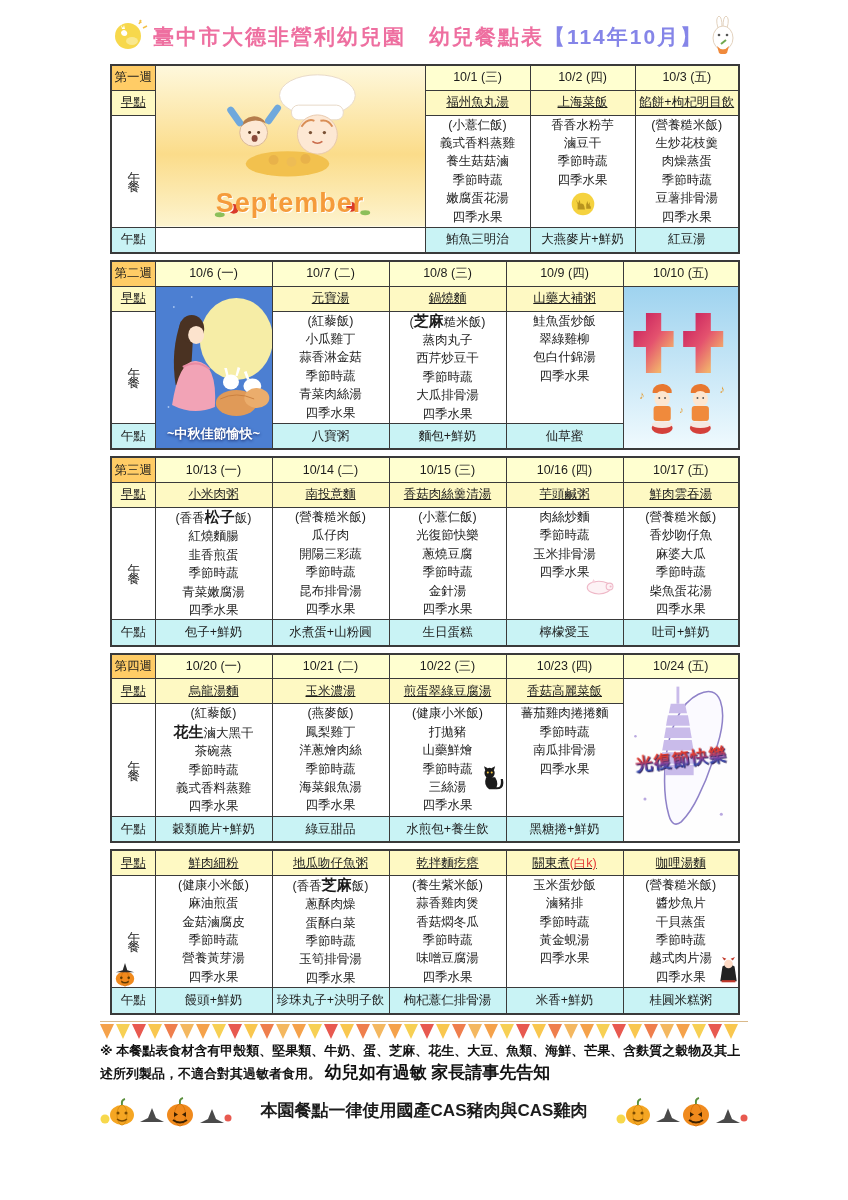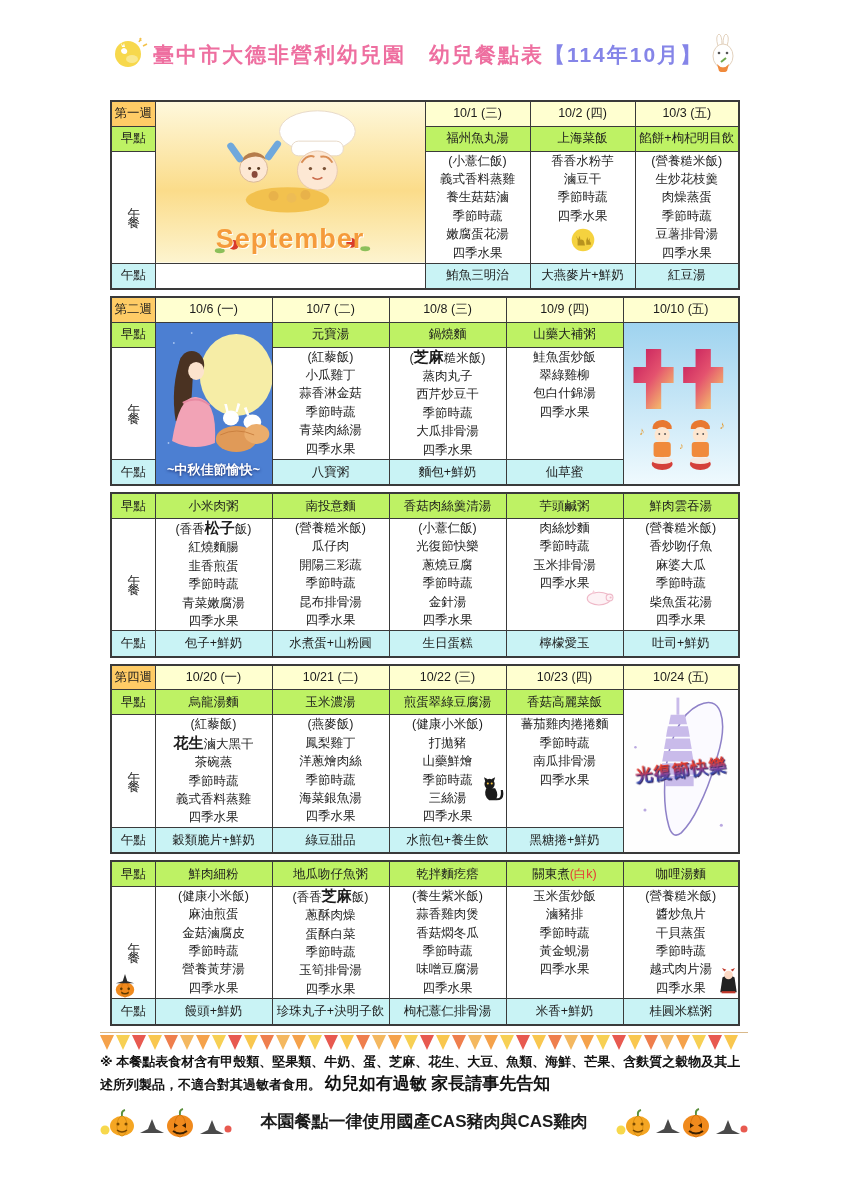--- a/index.html
+++ b/index.html
@@ -5,34 +5,34 @@
   * { box-sizing: border-box; }
   html,body { margin:0; padding:0; }
   body {
     width:848px; height:1200px; background:#fff; overflow:hidden;
     font-family:"Liberation Sans","DejaVu Sans",sans-serif; color:#1c1c1c;
   }
   .page { width:848px; height:1200px; position:relative; }
   .content { width:628px; margin:0 auto; }
 
   
-  header { display:flex; align-items:center; justify-content:space-between; height:100px; padding-top:10px; }
+  header { display:flex; align-items:center; justify-content:space-between; height:64px; padding-top:10px; }
   h1 { margin:0; font-size:21px; font-weight:bold; letter-spacing:2px; color:#EE6FA0; white-space:nowrap; }
   h1 .period { color:#8585E8; }
   .hdr-icon { flex:0 0 auto; }
 
   
   table.week { border-collapse:collapse; table-layout:fixed; width:628px; margin-bottom:6px;
                border:2px solid #3a3a3a; }
   table.week td, table.week th { border:1px solid #3a3a3a; padding:0; text-align:center;
                font-size:12.5px; overflow:hidden; font-weight:normal; }
   tr.r-date { height:25px; } tr.r-am { height:25px; } tr.r-lunch { height:112px; } tr.r-pm { height:26px; }
   th.wk-label { background:#FFCC66; font-weight:bold; }
   th.date     { background:#FFFFD0; font-weight:bold; }
-  th.lab-am, td.am { background:#bef264; }
+  th.lab-am, td.am { background:#fef9c3;text-decoration:underline; }
   th.lab-pm, td.pm { background:#C9F3F5; }
   th.lab-lunch { background:#fff; position:relative; }
   td.blank { background:#fff; }
   .vtext { writing-mode:vertical-rl; text-orientation:upright; letter-spacing:9px; display:inline-block; }
   td.lunch { vertical-align:top; position:relative; padding-top:1px; }
   .lunch-line { line-height:18.4px; white-space:nowrap; }
   .em  { font-weight:bold; font-size:15px; }
   .red { color:#E53935; }
   td.illus-cell { position:relative; padding:0; background:#fff; }
   .illus { position:absolute; inset:0; overflow:hidden; }
@@ -319,20 +319,28 @@
         <table class="week">
           <colgroup>
             <col style="width: 44px;">
             <col style="width: 117px;">
             <col style="width: 117px;">
             <col style="width: 117px;">
             <col style="width: 117px;">
             <col style="width: 116px;">
           </colgroup>
           <tbody>
+            <tr class="r-date">
+              <th class="wk-label">第三週</th>
+              <th class="date">10/13 (一)</th>
+              <th class="date">10/14 (二)</th>
+              <th class="date">10/15 (三)</th>
+              <th class="date">10/16 (四)</th>
+              <th class="date">10/17 (五)</th>
+            </tr>
             <tr class="r-am">
               <th class="lab lab-am">早點</th>
               <td class="am">小米肉粥</td>
               <td class="am">南投意麵</td>
               <td class="am">香菇肉絲羹清湯</td>
               <td class="am">芋頭鹹粥</td>
               <td class="am">鮮肉雲吞湯</td>
             </tr>
             <tr class="r-lunch">
               <th class="lab lab-lunch"><span class="vtext">午餐</span></th>

